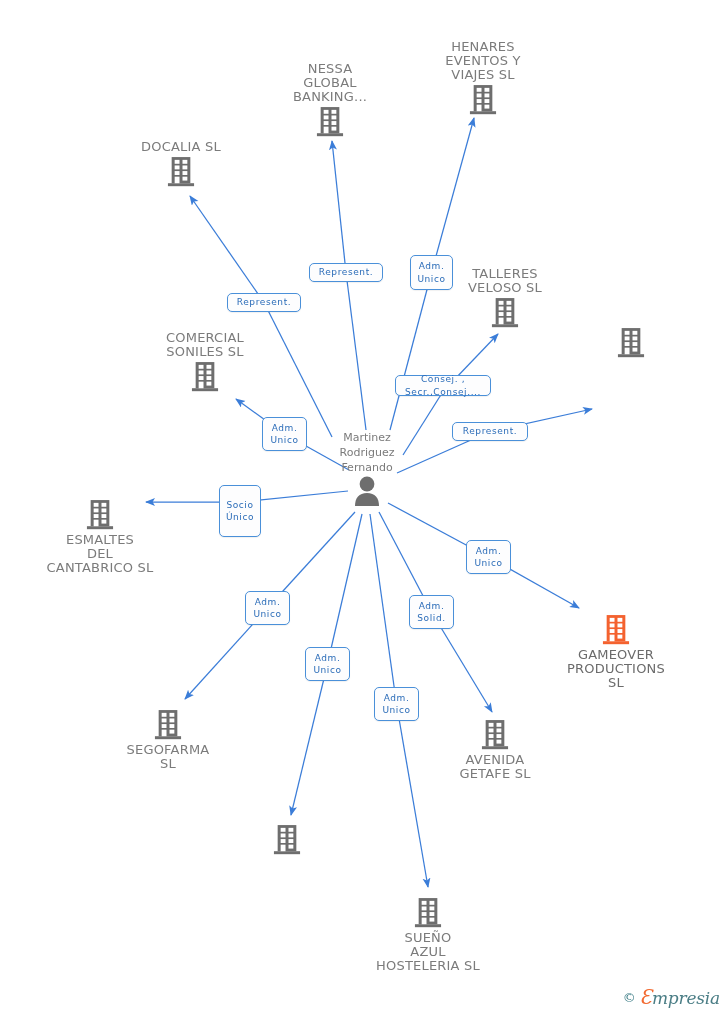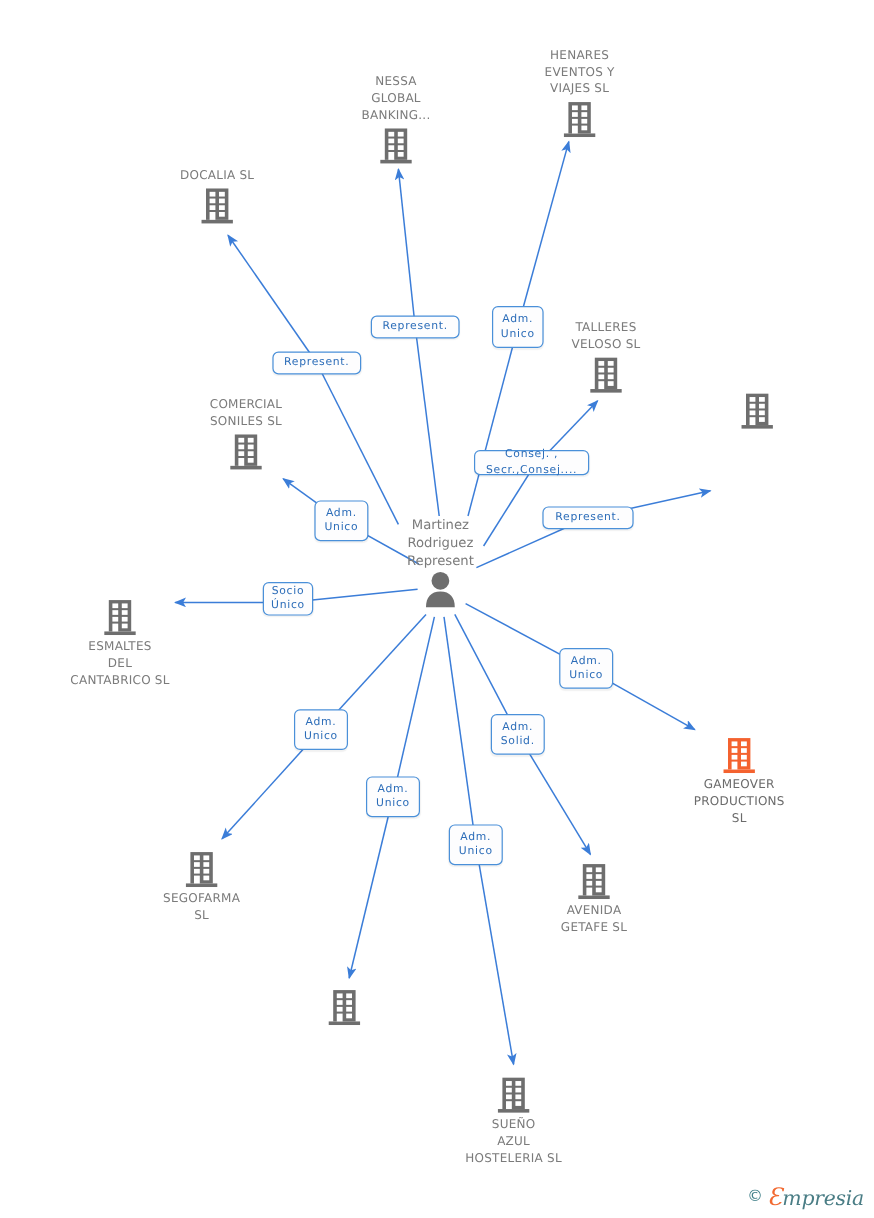--- a/index.html
+++ b/index.html
@@ -31,21 +31,21 @@
     margin-left: -65px;
     text-align: center;
   }
   .node .glyph {
     display: block;
     line-height: 0;
   }
   .node .caption {
     display: block;
     font-family: "DejaVu Sans", sans-serif;
-    font-size: 10px;
+    font-size: 13px;
     line-height: 14px;
     color: #7b7b7b;
     white-space: pre-line;
     letter-spacing: 0.2px;
     margin-top: 2px;
   }
   .node.caption-above .caption {
     margin-top: 0;
     margin-bottom: 2px;
   }
@@ -340,39 +340,39 @@
             <rect x="8.2" fill="#ffffff" y="22" width="5.2" height="7"></rect>
             <rect x="16.6" fill="#ffffff" y="22" width="5.2" height="4.2"></rect>
           </svg></span>
         <span class="caption">SUEÑO
 AZUL
 HOSTELERIA SL</span>
       </div>
       <div class="person-node" style="left: 367px; top: 430px;">
         <span class="caption">Martinez
 Rodriguez
-Represent</span>
+Fernando</span>
         <span style="display: block; line-height: 0;"><svg width="30" height="32" viewBox="0 0 30 32">
             <circle cx="15" cy="9" r="7.4" fill="#6e6e6e"></circle>
             <path d="M15,18 C23,18 27,23 27,31 L3,31 C3,23 7,18 15,18 Z" fill="#6e6e6e"></path>
           </svg></span>
       </div>
     </div>
 
   <div id="labels-layer">
       <div class="edge-label" style="left: 227px; top: 293px; width: 74px; height: 19px;">Represent.</div>
       <div class="edge-label" style="left: 309px; top: 263px; width: 74px; height: 19px;">Represent.</div>
       <div class="edge-label" style="left: 410px; top: 255px; width: 43px; height: 35px;">Adm.
 Unico</div>
       <div class="edge-label" style="left: 395px; top: 375px; width: 96px; height: 21px;">Consej. ,
 Secr.,Consej....</div>
       <div class="edge-label" style="left: 452px; top: 422px; width: 76px; height: 19px;">Represent.</div>
       <div class="edge-label" style="left: 262px; top: 417px; width: 45px; height: 34px;">Adm.
 Unico</div>
-      <div class="edge-label" style="left: 219px; top: 485px; width: 42px; height: 28px;">Socio
+      <div class="edge-label" style="left: 219px; top: 485px; width: 42px; height: 52px;">Socio
 Único</div>
       <div class="edge-label" style="left: 245px; top: 591px; width: 45px; height: 34px;">Adm.
 Unico</div>
       <div class="edge-label" style="left: 305px; top: 647px; width: 45px; height: 34px;">Adm.
 Unico</div>
       <div class="edge-label" style="left: 374px; top: 687px; width: 45px; height: 34px;">Adm.
 Unico</div>
       <div class="edge-label" style="left: 409px; top: 595px; width: 45px; height: 34px;">Adm.
 Solid.</div>
       <div class="edge-label" style="left: 466px; top: 540px; width: 45px; height: 34px;">Adm.

